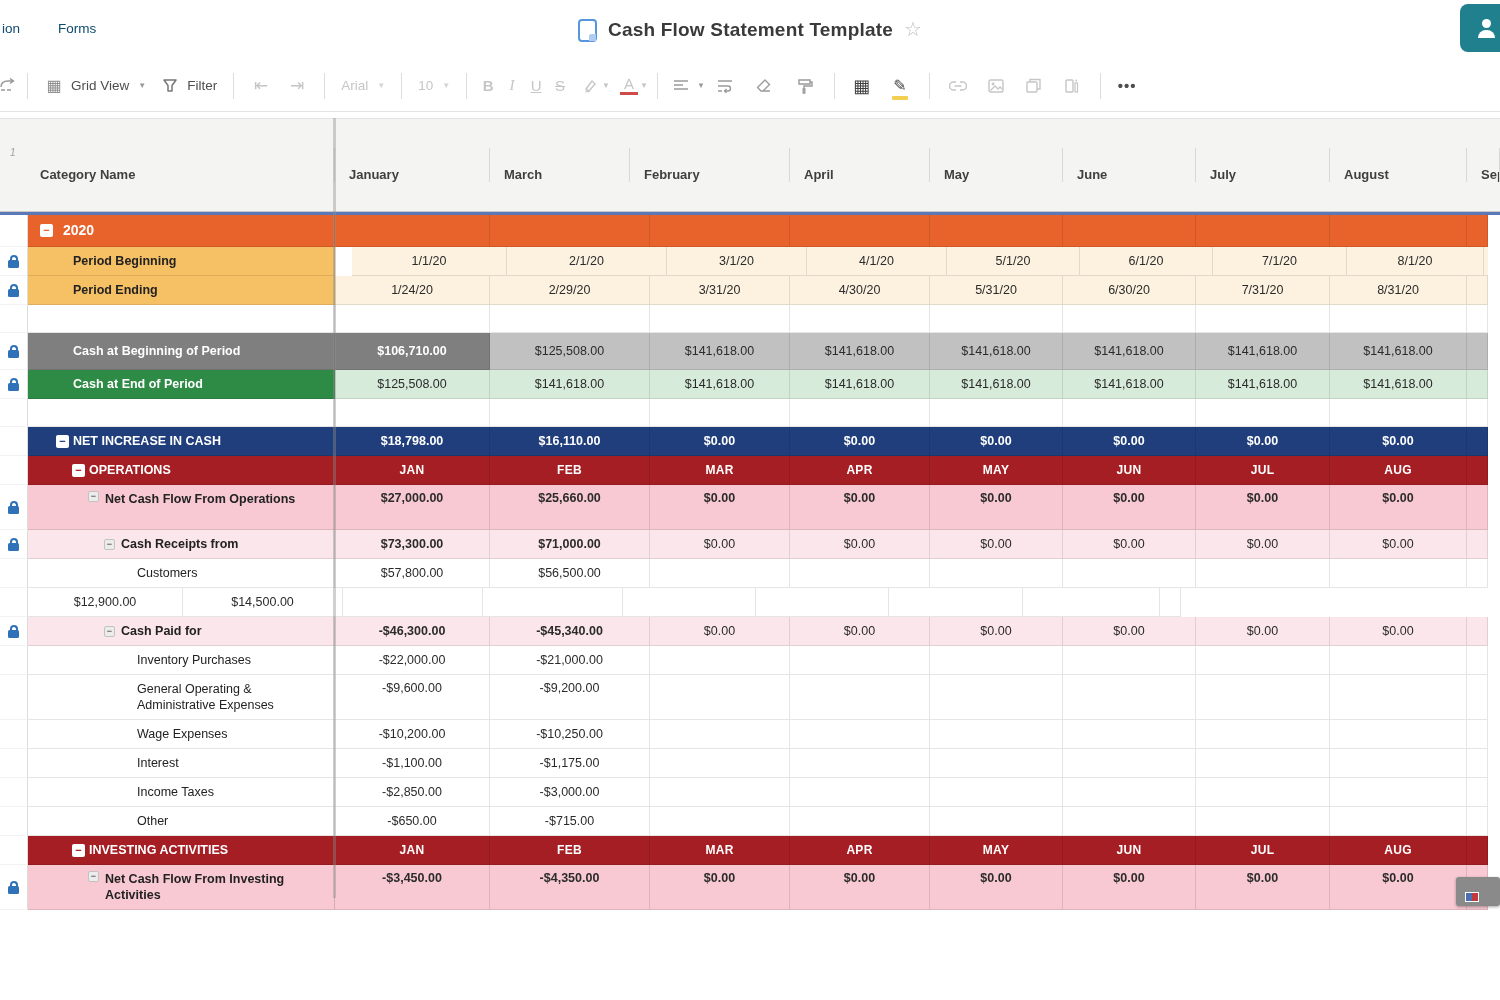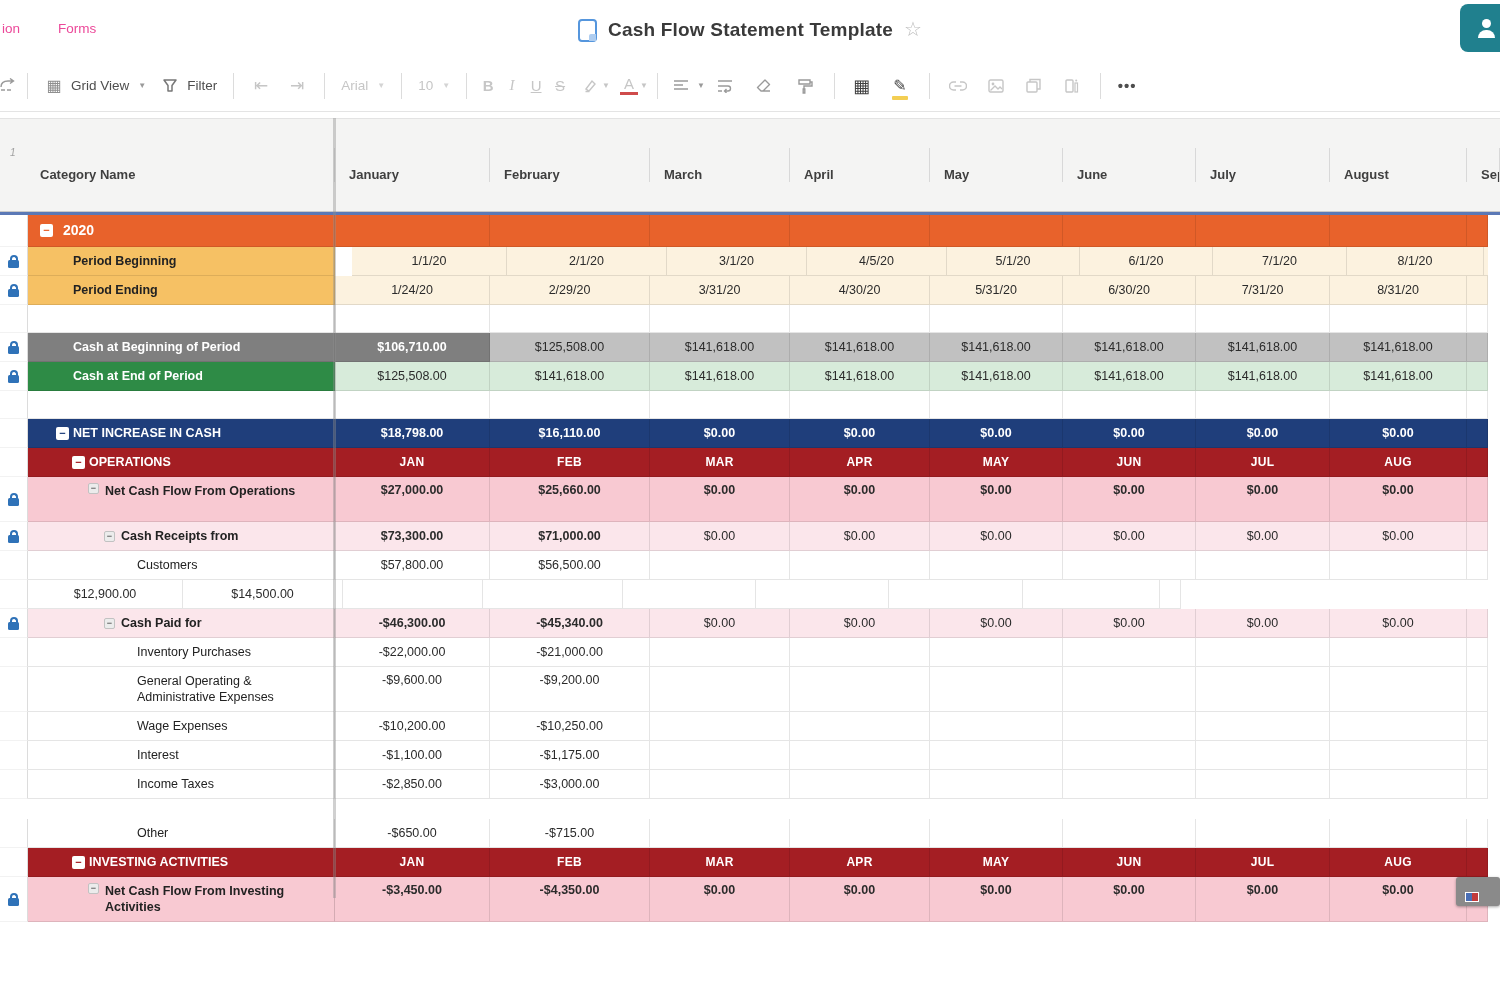--- a/index.html
+++ b/index.html
@@ -1,21 +1,21 @@
 <!DOCTYPE html>
 <html style="--year_bg: #E8622B; --period_label_bg: #F6C164; --period_cell_bg: #FCF2DF; --gray_label_bg: #7F7F7F; --gray_cell_bg: #C1C1C1; --green_label_bg: #2E8B46; --green_cell_bg: #D7EBDA; --navy_bg: #1F3E7B; --red_bg: #A41E23; --pink_bg: #F8C9D2; --light_pink_bg: #FBE6EB; --teal_accent: #20808E; --frozen_blue: #5B79B6; --lock_blue: #2F72B8;"><head>
 <meta charset="utf-8">
 <style>
   html,body{margin:0;padding:0;background:#fff;}
   body{width:1500px;height:1000px;overflow:hidden;font-family:"Liberation Sans",sans-serif;-webkit-font-smoothing:antialiased;}
   .app{position:relative;width:1500px;height:1000px;background:#fff;}
 
   
   .topbar{position:relative;height:60px;background:#fff;}
-  .nav-item{position:absolute;top:21px;font-size:13.5px;color:#ec4899;cursor:default;}
+  .nav-item{position:absolute;top:21px;font-size:13.5px;color:#0c4a6e;cursor:default;}
   .nav-partial{left:2px;}
   .nav-forms{left:58px;}
   .title-wrap{position:absolute;left:0;right:0;top:0;height:60px;display:flex;align-items:center;justify-content:center;gap:11px;}
   .doc-icon{position:relative;width:19px;height:23px;border:2.5px solid #5596dd;border-radius:4px;background:#fff;box-sizing:border-box;}
   .doc-icon:after{content:'';position:absolute;right:-1px;bottom:-1px;width:7px;height:7px;background:#aecdf0;border-top-left-radius:2px;}
   .sheet-title{font-size:19px;font-weight:700;color:#3a3a3a;letter-spacing:.2px;}
   .star{font-size:20px;color:#bdbdbd;line-height:1;margin-top:-2px;}
   .share-btn{position:absolute;right:-12px;top:4px;width:52px;height:48px;background:#20808e;border-radius:8px;display:flex;align-items:center;justify-content:center;cursor:pointer;}
   .person{position:relative;width:20px;height:19px;}
   .person:before{content:'';position:absolute;top:0;left:6px;width:9px;height:9px;border-radius:50%;background:#fff;}
@@ -208,22 +208,22 @@
     <span class="tb-sep"></span>
     <span class="more-dots" style="margin:0 8px;">•••</span>
   </div>
 
   <div class="grid">
     <div class="ghead">
       <div class="gh-gutter"></div>
       <div class="gh-cell" style="width:307px;padding-left:12px;">Category Name</div>
 
     <div class="gh-cell" style="width: 155px;">January</div>
+        <div class="gh-cell" style="width: 140px;">March</div>
         <div class="gh-cell" style="width: 160px;">February</div>
-        <div class="gh-cell" style="width: 140px;">March</div>
         <div class="gh-cell" style="width: 140px;">April</div>
         <div class="gh-cell" style="width: 133px;">May</div>
         <div class="gh-cell" style="width: 133px;">June</div>
         <div class="gh-cell" style="width: 134px;">July</div>
         <div class="gh-cell" style="width: 137px;">August</div>
         <div class="gh-cell" style="width: 33px;">Sep</div>
       </div>
     <div class="blue-line"></div>
     <div class="rows">
         <div class="row k-year" style="height: 32px;">
@@ -248,21 +248,21 @@
           <div class="gutter">
             <div class="lock"></div>
           </div>
           <div class="lbl" style="padding-left: 28px;">
             <div class="slot"></div>
             <div class="txt">Period Beginning</div>
           </div>
           <div class="cell first" style="width: 155px; margin-left: 17px;">1/1/20</div>
           <div class="cell" style="width: 160px;">2/1/20</div>
           <div class="cell" style="width: 140px;">3/1/20</div>
-          <div class="cell" style="width: 140px;">4/5/20</div>
+          <div class="cell" style="width: 140px;">4/1/20</div>
           <div class="cell" style="width: 133px;">5/1/20</div>
           <div class="cell" style="width: 133px;">6/1/20</div>
           <div class="cell" style="width: 134px;">7/1/20</div>
           <div class="cell" style="width: 137px;">8/1/20</div>
           <div class="cell" style="width: 21px;"></div>
         </div>
         <div class="row k-period" style="height: 29px;">
           <div class="gutter">
             <div class="lock"></div>
           </div>
@@ -289,21 +289,21 @@
           <div class="cell first" style="width: 155px;"></div>
           <div class="cell" style="width: 160px;"></div>
           <div class="cell" style="width: 140px;"></div>
           <div class="cell" style="width: 140px;"></div>
           <div class="cell" style="width: 133px;"></div>
           <div class="cell" style="width: 133px;"></div>
           <div class="cell" style="width: 134px;"></div>
           <div class="cell" style="width: 137px;"></div>
           <div class="cell" style="width: 21px;"></div>
         </div>
-        <div class="row k-cashbegin" style="height: 29px;">
+        <div class="row k-cashbegin" style="height: 37px;">
           <div class="gutter">
             <div class="lock"></div>
           </div>
           <div class="lbl" style="padding-left: 28px;">
             <div class="slot"></div>
             <div class="txt">Cash at Beginning of Period</div>
           </div>
           <div class="cell first" style="width: 155px;">$106,710.00</div>
           <div class="cell" style="width: 160px;">$125,508.00</div>
           <div class="cell" style="width: 140px;">$141,618.00</div>
@@ -545,21 +545,21 @@
           <div class="cell first" style="width: 155px;">-$2,850.00</div>
           <div class="cell" style="width: 160px;">-$3,000.00</div>
           <div class="cell" style="width: 140px;"></div>
           <div class="cell" style="width: 140px;"></div>
           <div class="cell" style="width: 133px;"></div>
           <div class="cell" style="width: 133px;"></div>
           <div class="cell" style="width: 134px;"></div>
           <div class="cell" style="width: 137px;"></div>
           <div class="cell" style="width: 21px;"></div>
         </div>
-        <div class="row k-detail" style="height: 29px; margin-top: 20px;">
+        <div class="row k-detail" style="height: 29px;">
           <div class="gutter"></div>
           <div class="lbl" style="padding-left: 92px;">
             <div class="slot"></div>
             <div class="txt">Other</div>
           </div>
           <div class="cell first" style="width: 155px;">-$650.00</div>
           <div class="cell" style="width: 160px;">-$715.00</div>
           <div class="cell" style="width: 140px;"></div>
           <div class="cell" style="width: 140px;"></div>
           <div class="cell" style="width: 133px;"></div>

